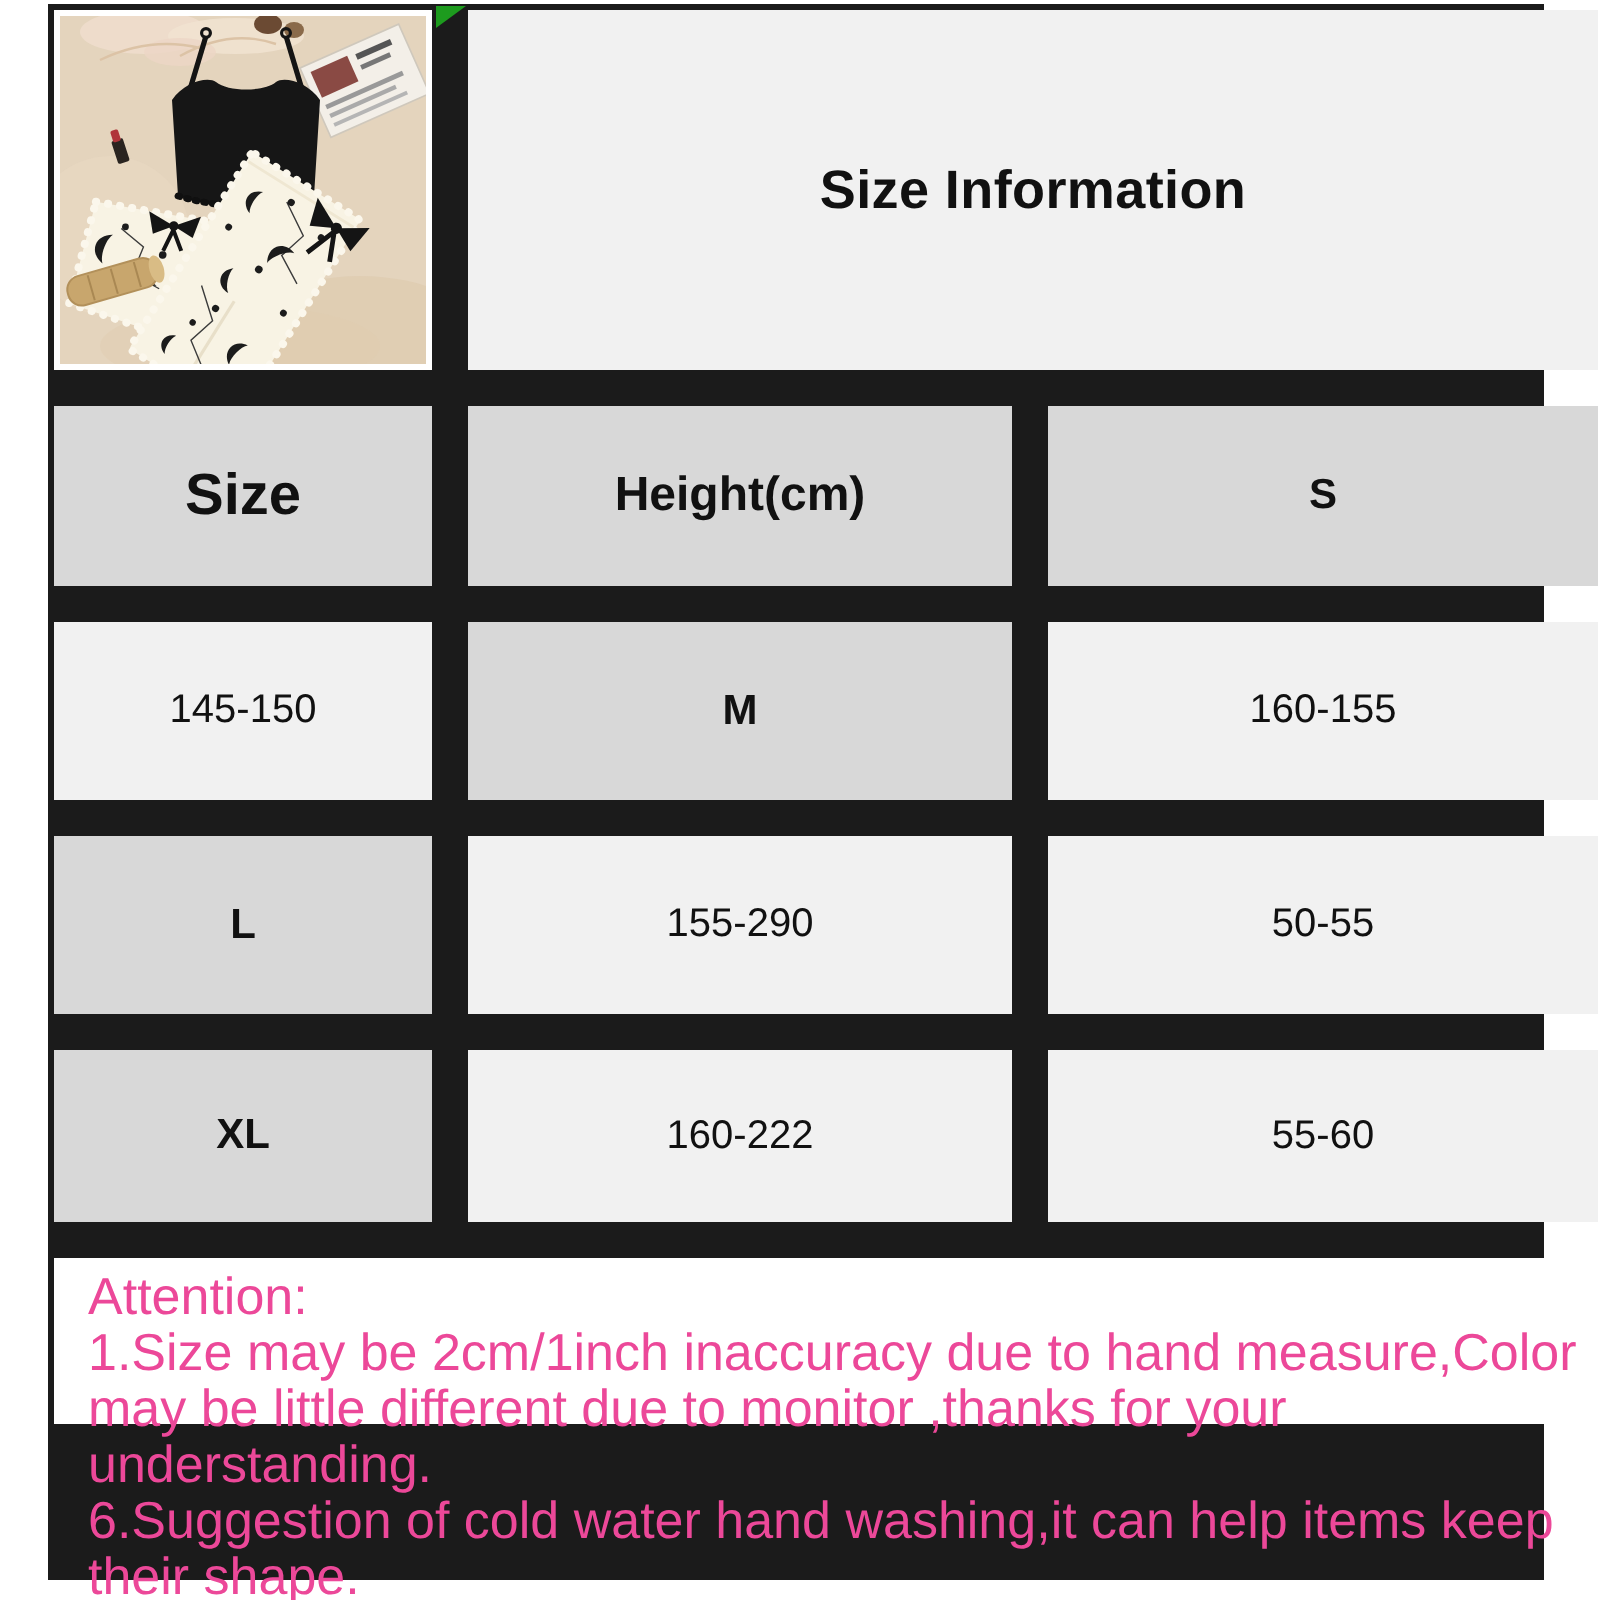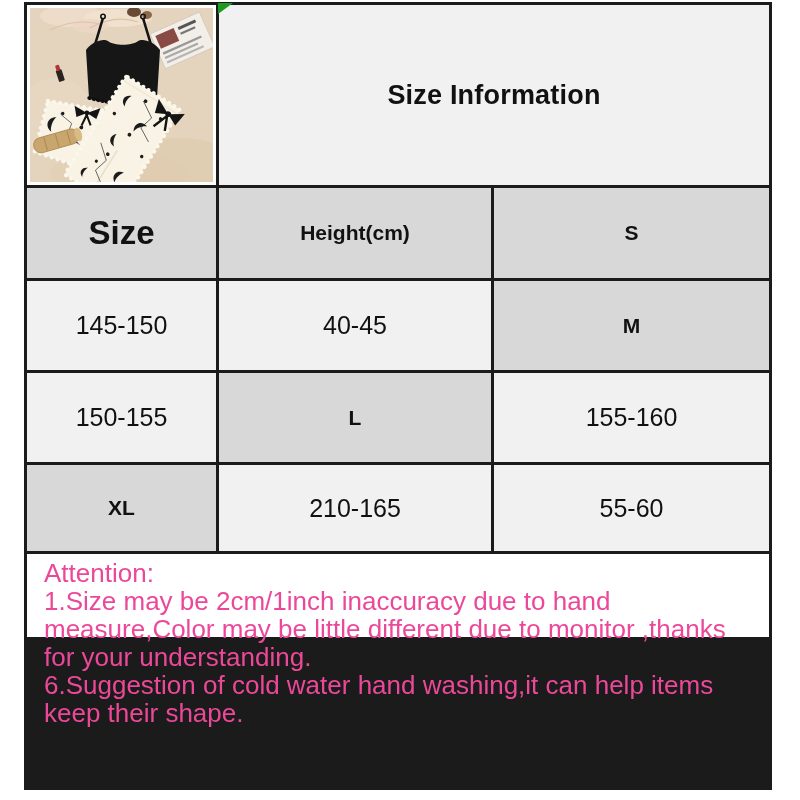--- a/index.html
+++ b/index.html
@@ -17,21 +17,21 @@
     left: 24px;
     top: 2px;
     width: 748px;
     height: 788px;
     box-sizing: border-box;
     border: 3px solid #1b1b1b;
     background: #1b1b1b;
     display: grid;
     grid-template-columns: 189px 272px 275px;
     grid-template-rows: 180px 90px 89px 89px 86px 83px 147px;
-    gap: 3px;
+    gap: 18px;
   }
   .cell {
     display: flex;
     align-items: center;
     justify-content: center;
     color: #111;
   }
   .cell-photo {
     grid-column: 1 / 2;
     grid-row: 1 / 2;
@@ -43,24 +43,24 @@
   .cell-photo svg { width: 100%; height: 100%; display: block; }
   .cell-title {
     grid-column: 2 / 4;
     grid-row: 1 / 2;
     background: #f1f1f1;
     font-size: 27px;
     font-weight: bold;
     letter-spacing: 0.2px;
   }
   .head { background: #d8d8d8; font-weight: bold; }
-  .head-size { font-size: 33px; }
-  .head-col { font-size: 21px; }
+  .head-size { font-size: 29px; }
+  .head-col { font-size: 24px; }
   .rowlabel { background: #d8d8d8; font-weight: bold; font-size: 21px; }
-  .val { background: #f1f1f1; font-size: 25px; }
+  .val { background: #f1f1f1; font-size: 20px; }
   .cell-attention {
     grid-column: 1 / 4;
     background: #ffffff;
     display: block;
     padding: 5px 8px 0 17px;
     font-size: 26px;
     line-height: 28px;
     color: #ec4899;
   }
   .cell-attention p { margin: 0; }
@@ -182,30 +182,30 @@
     </svg>
   </div>
 
   <div class="cell cell-title">Size Information</div>
 
   <div class="cell head head-size">Size</div>
   <div class="cell head head-col">Height(cm)</div>
 
   <div class="cell rowlabel">S</div>
   <div class="cell val">145-150</div>
-  <div class="cell val">40-45</div>
 
   <div class="cell rowlabel">M</div>
-  <div class="cell val">150-155</div>
+  <div class="cell val">160-155</div>
 
   <div class="cell rowlabel">L</div>
-  <div class="cell val">155-160</div>
+  <div class="cell val">155-290</div>
+  <div class="cell val">50-55</div>
 
   <div class="cell rowlabel">XL</div>
-  <div class="cell val">210-165</div>
+  <div class="cell val">160-222</div>
   <div class="cell val">55-60</div>
 
   <div class="cell cell-attention">
     <p>Attention:</p>
     <p>1.Size may be 2cm/1inch inaccuracy due to hand measure,Color may be little different due to monitor ,thanks for your understanding.</p>
     <p>6.Suggestion of cold water hand washing,it can help items keep their shape.</p>
   </div>
 </div>
 
 <div class="corner-badge"></div>

